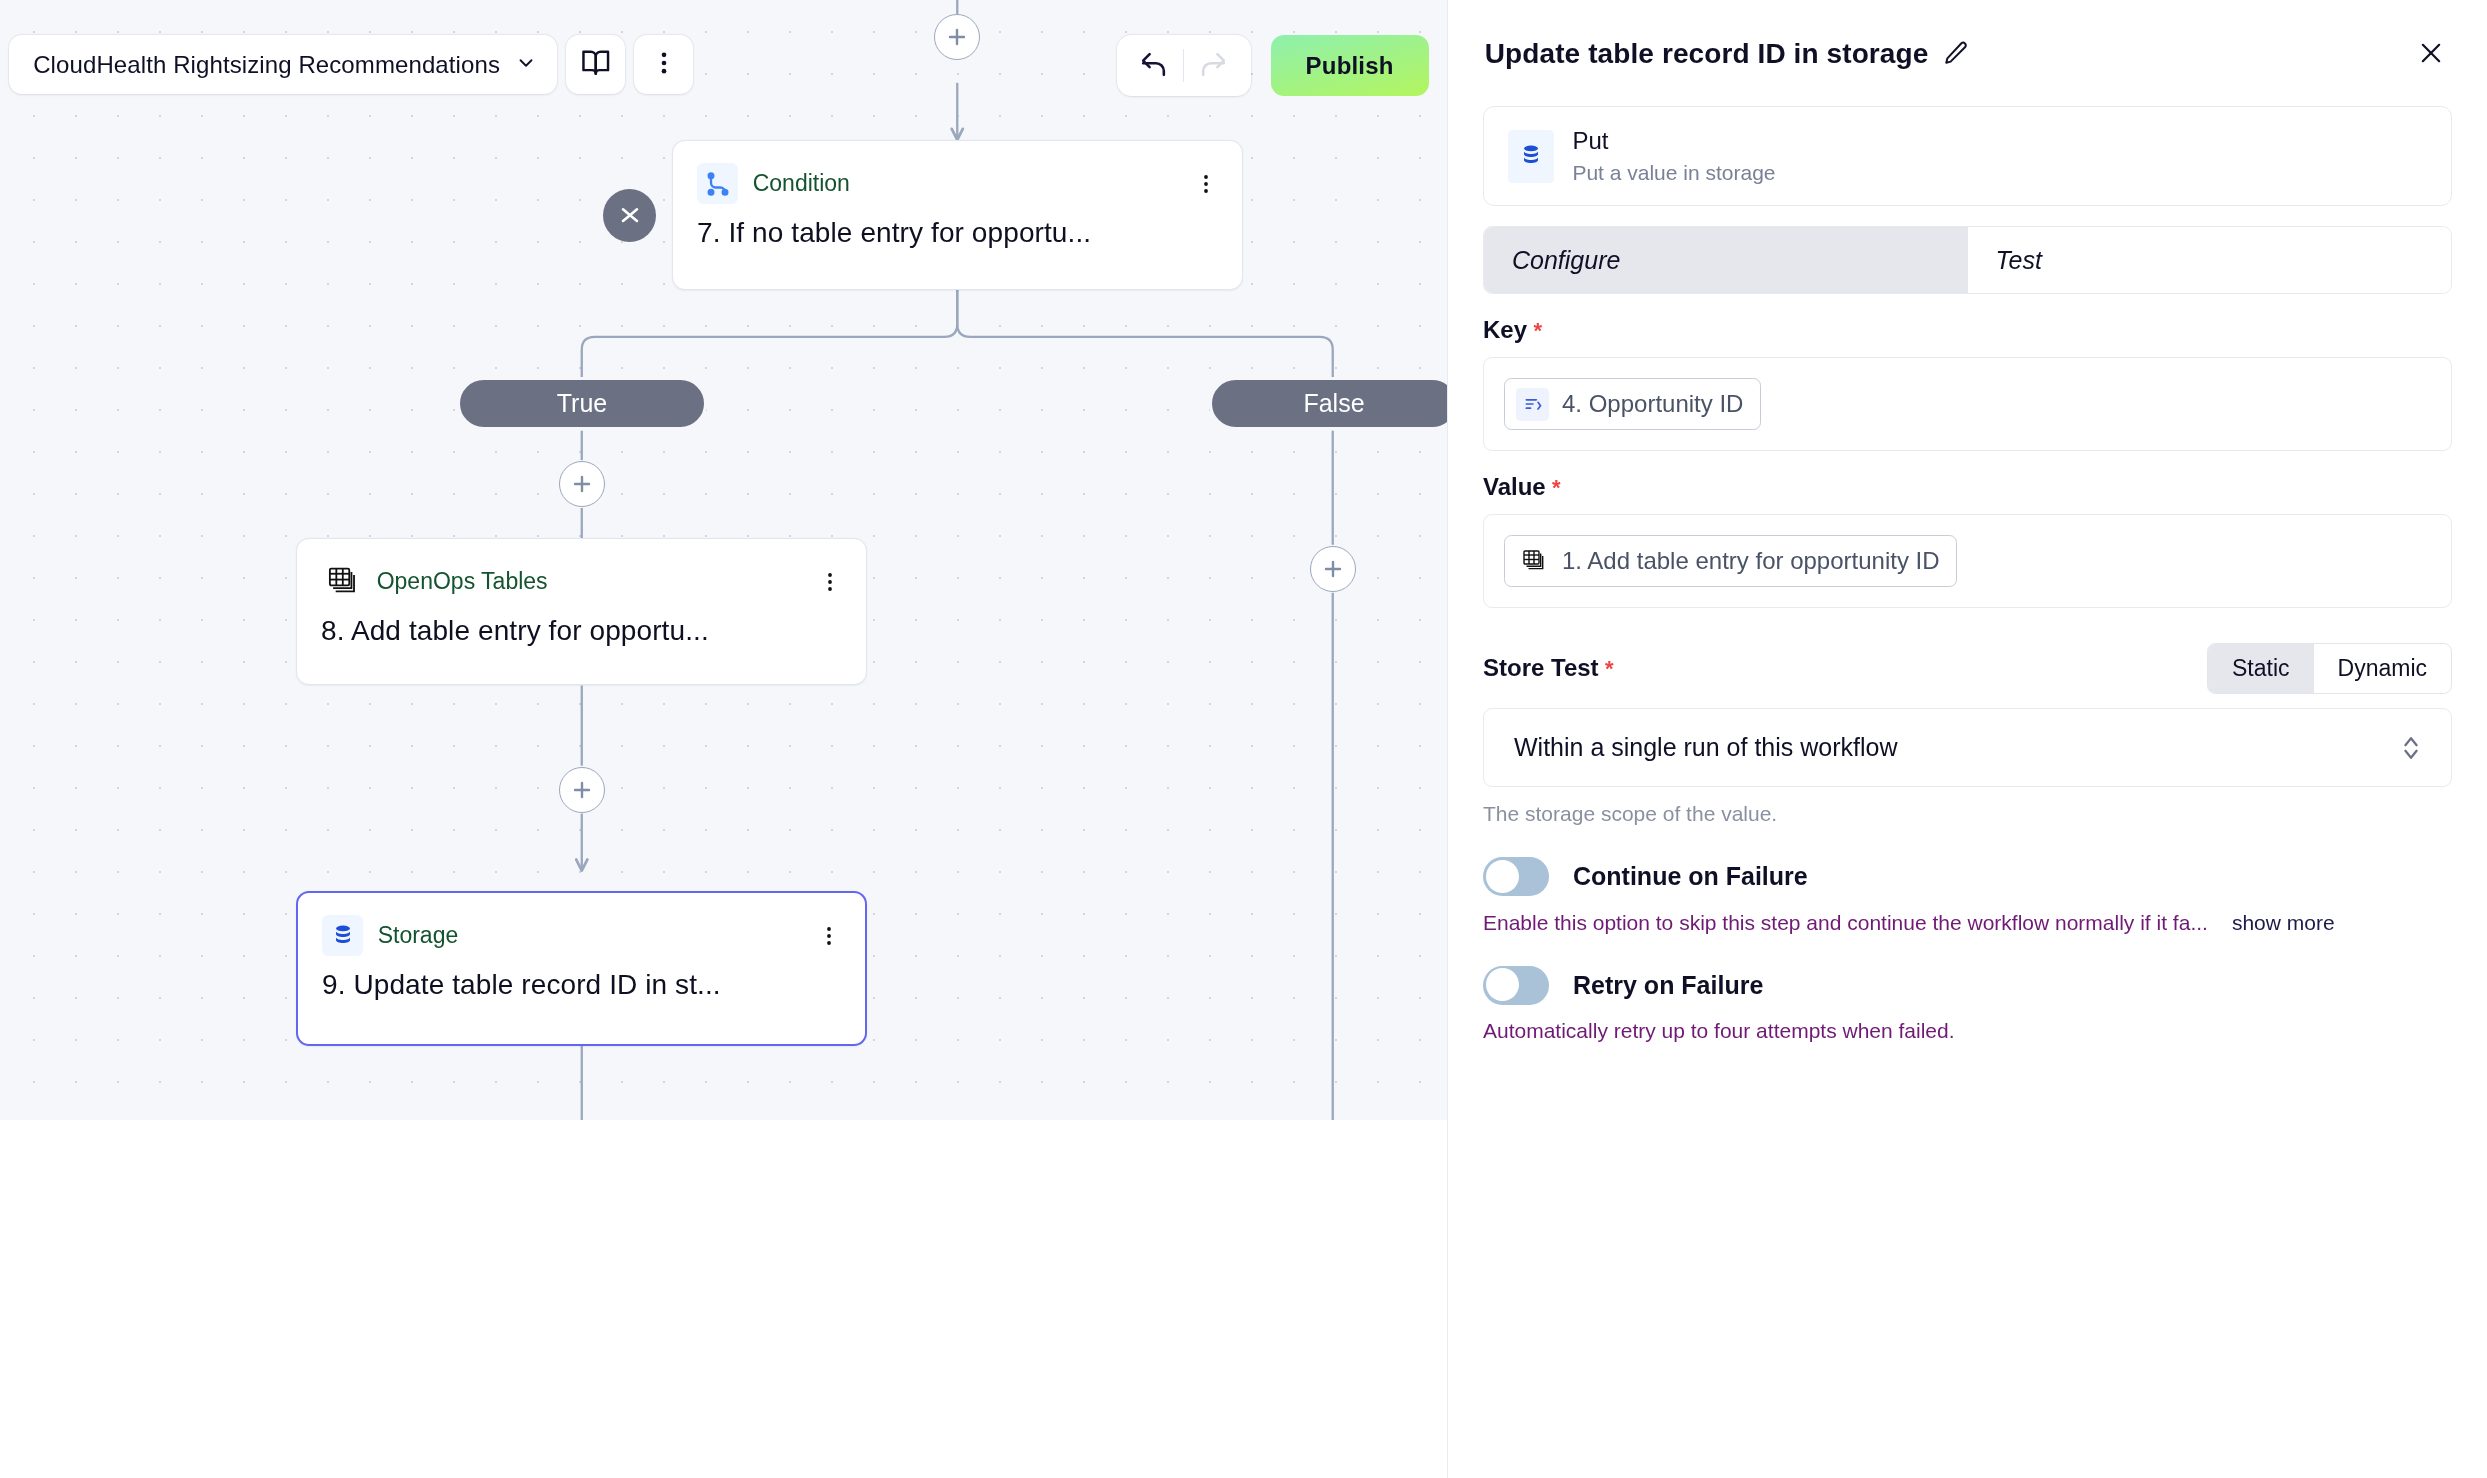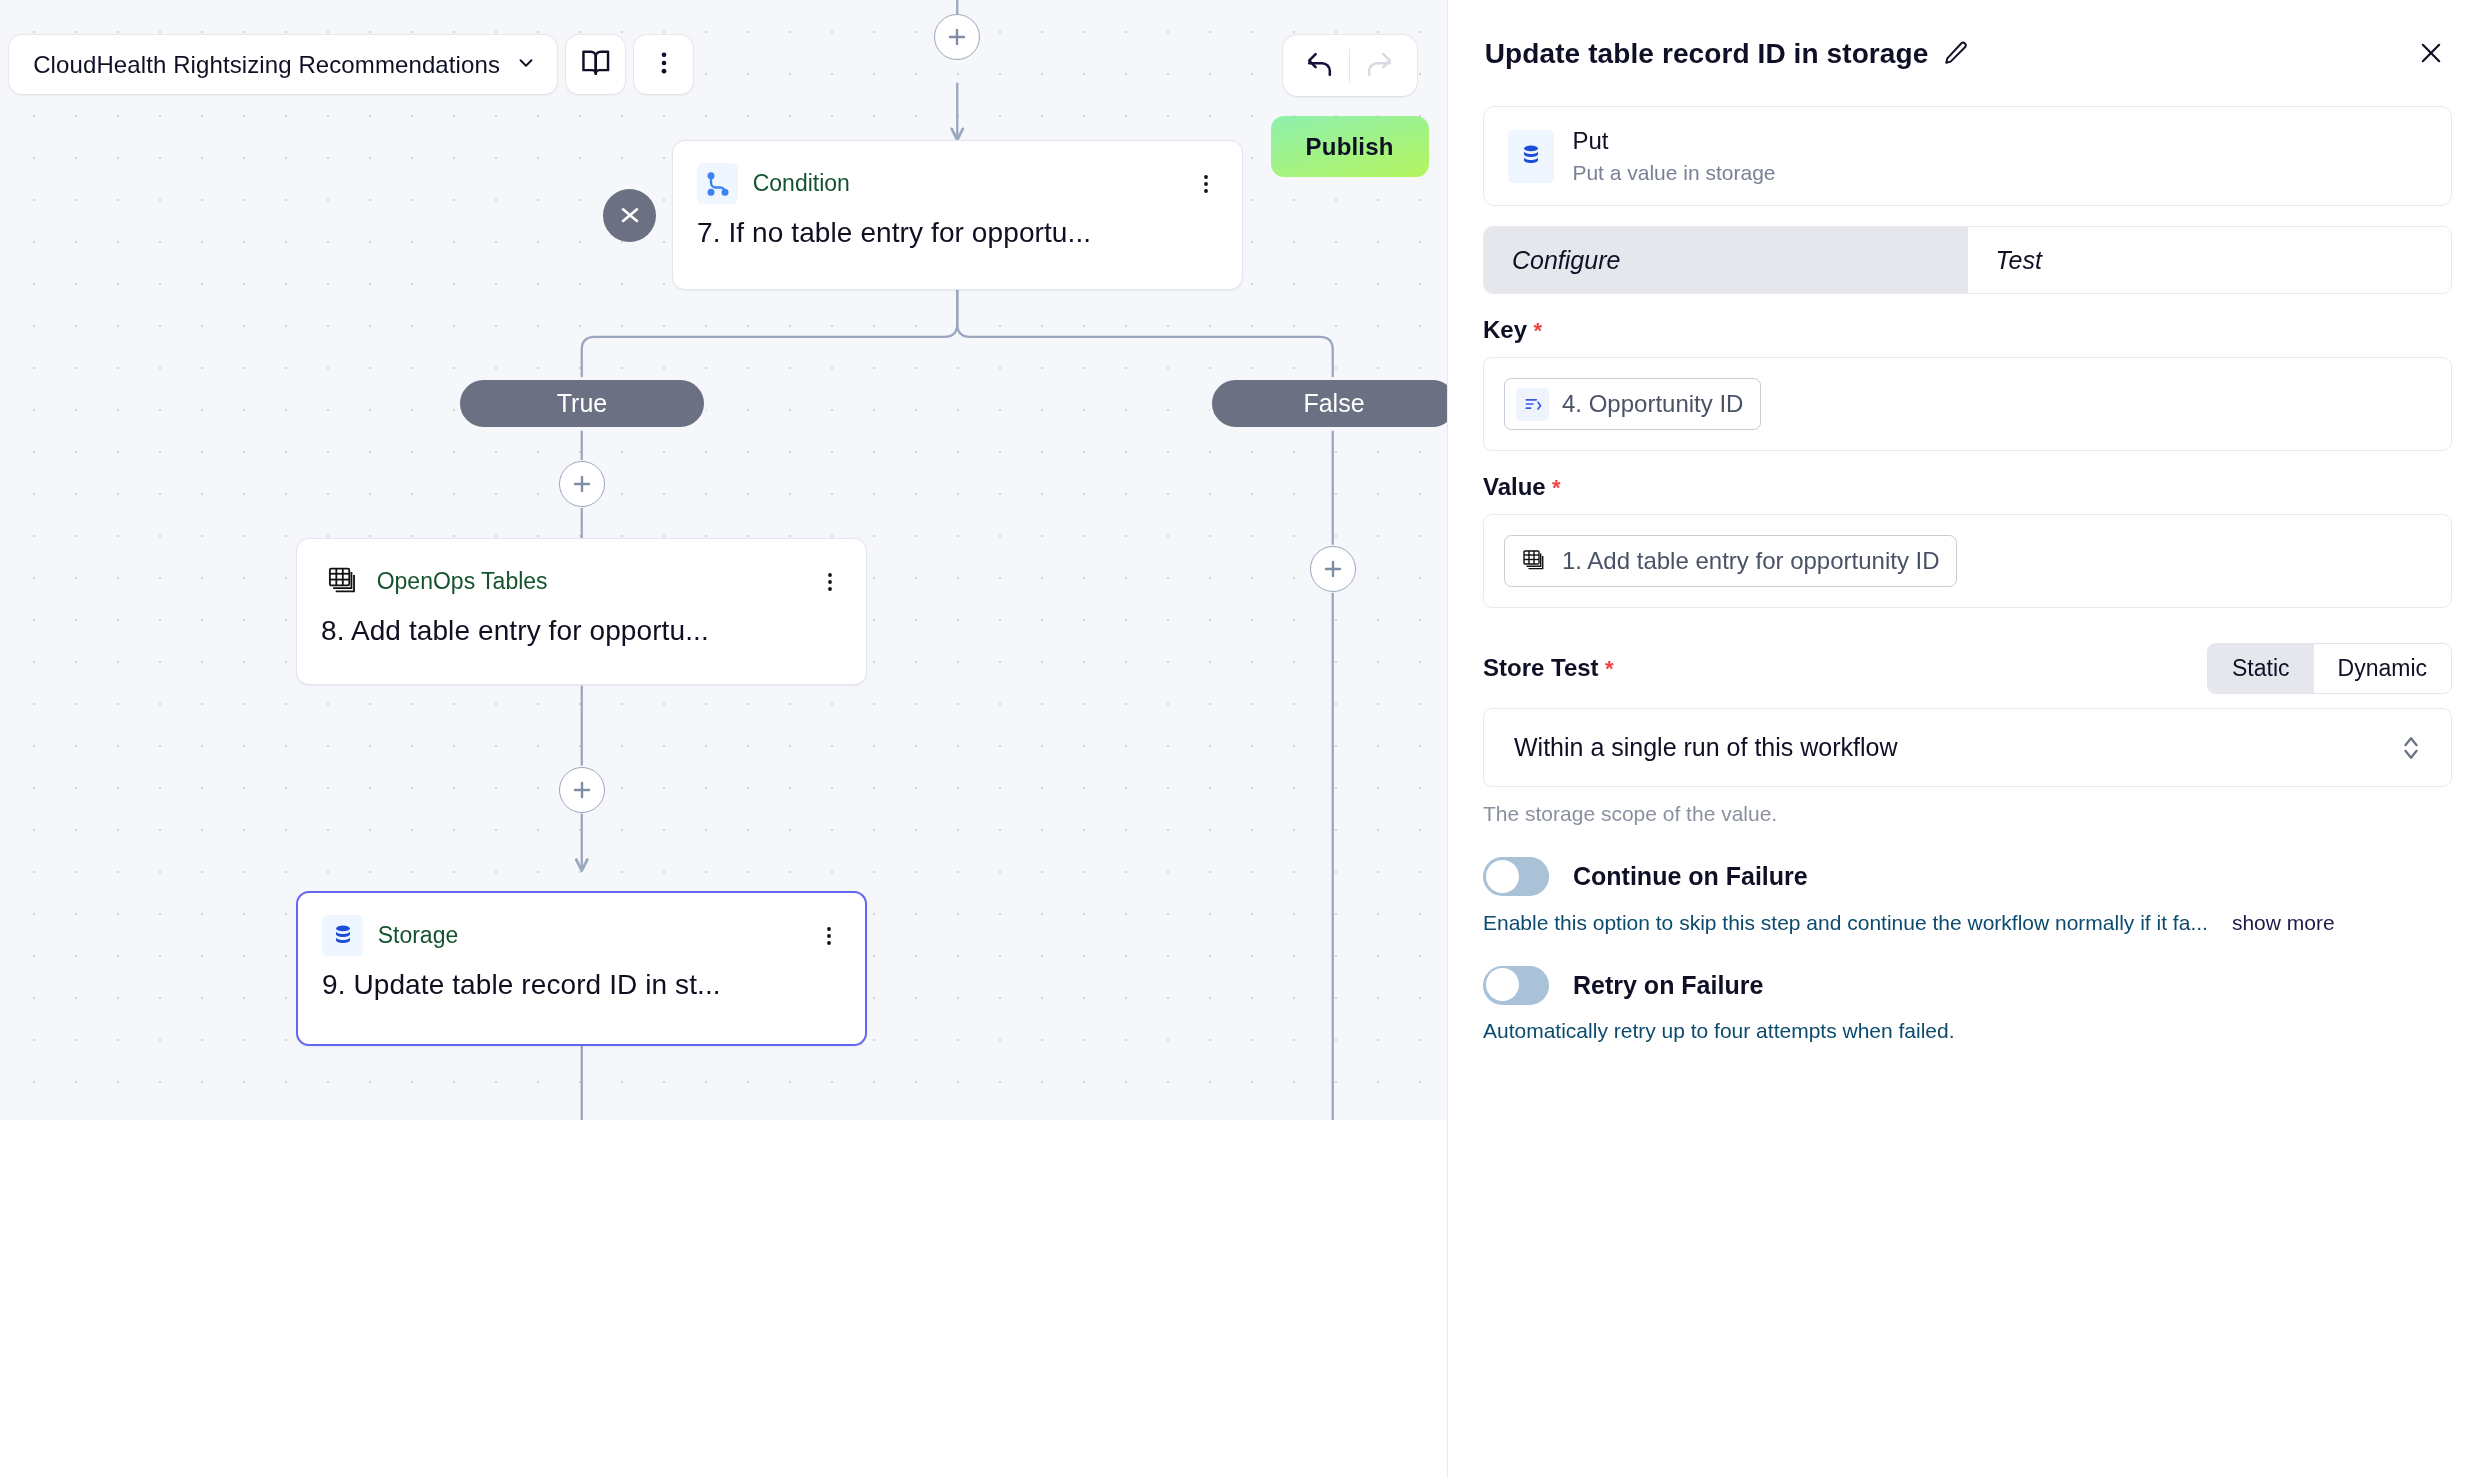--- a/index.html
+++ b/index.html
@@ -35,21 +35,21 @@
   }
   .wf-name span.t { font-size: 24px; color: #0f1025; letter-spacing: 0.1px; white-space: nowrap; }
   .icon-btn {
     width: 59px; height: 59px; background: #fff; border-radius: 13px;
     display: flex; align-items: center; justify-content: center;
     box-shadow: 0 0.9px 2.8px rgba(20,25,60,.09), 0 0 0 0.9px rgba(20,25,60,.035);
     cursor: pointer;
   }
 
   
-  .tb-right { position: absolute; top: 35px; right: 18.4px; display: flex; align-items: center; gap: 20px; z-index: 40; flex-direction: column; }
+  .tb-right { position: absolute; top: 35px; right: 18.4px; display: flex; align-items: center; gap: 20px; z-index: 40; }
   .undo-group {
     height: 61px; background: #fff; border-radius: 14.7px;
     display: flex; align-items: center; padding: 0 13px;
     box-shadow: 0 0.9px 2.8px rgba(20,25,60,.09), 0 0 0 0.9px rgba(20,25,60,.035);
   }
   .undo-group .sep { width: 0.9px; height: 33px; background: #e4e6ef; margin: 0 5.5px; }
   .ub { width: 48px; height: 48px; display: flex; align-items: center; justify-content: center; cursor: pointer; }
   .publish {
     height: 61px; min-width: 158px; padding: 0 28px;
     border: none; border-radius: 13px;
@@ -156,21 +156,21 @@
     font-size: 25px; color: #0f1025; cursor: pointer;
   }
   .select .caret { margin-left: auto; display: flex; flex-direction: column; gap: 1.8px; }
   .hint { font-size: 21px; color: #8a909f; margin-top: 14.7px; }
 
   .tgl-row { display: flex; align-items: center; margin-top: 31px; gap: 24px; }
   .switch { width: 66px; height: 39px; border-radius: 19.3px; background: #a9c2d8; position: relative; flex: 0 0 auto; cursor: pointer; }
   .switch::after { content: ""; position: absolute; top: 2.8px; left: 2.8px; width: 33px; height: 33px; border-radius: 50%; background: #fff; }
   .tgl-label { font-size: 25px; color: #0f1025; font-weight: 700; }
   .desc-row { display: flex; align-items: baseline; margin-top: 14.7px; }
-  .desc { font-size: 21px; color: #0c4a6e; }
+  .desc { font-size: 21px; color: #701a75; }
   .showmore { font-size: 21px; color: #1e1b4b; margin-left: 24px; cursor: pointer; white-space: nowrap; }
 </style>
 </head>
 <body>
 
 <div id="app">
 
   <div id="canvas">
 
     <svg id="edges" viewBox="0 0 1572 1606">

